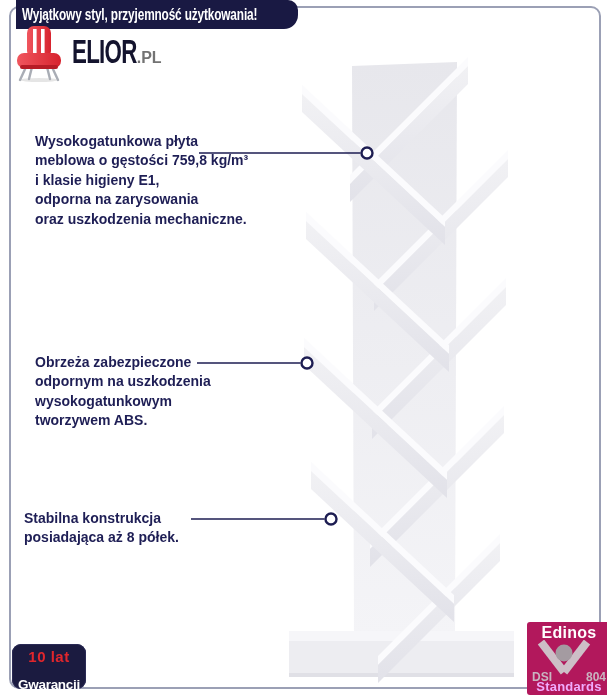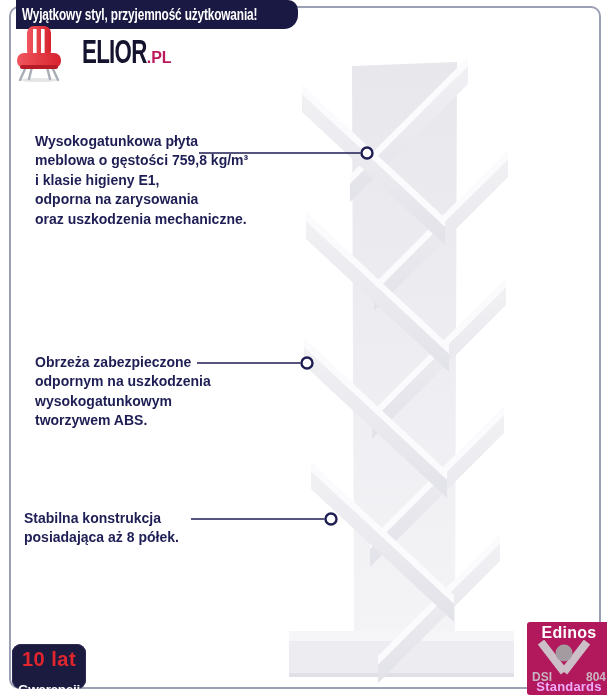--- a/index.html
+++ b/index.html
@@ -17,39 +17,39 @@
     position:absolute;left:16px;top:0;width:282px;height:29px;background:#191943;
     border-radius:0 10px 14px 0;z-index:3;display:flex;align-items:center;
   }
   #banner .txt{
     color:#ffffff;font-weight:bold;font-size:16px;white-space:nowrap;
     transform:scaleX(0.74);transform-origin:left center;padding-left:8px;letter-spacing:-0.2px;
   }
   
   #logo{position:absolute;left:16px;top:26px;z-index:3;display:flex;align-items:flex-end;}
   #logo .chair{width:46px;height:56px;}
-  #logo .wordmark{display:flex;align-items:baseline;margin-left:20px;padding-bottom:14px;}
+  #logo .wordmark{display:flex;align-items:baseline;margin-left:10px;padding-bottom:14px;}
   #logo .brand{
     display:inline-block;color:#14142e;font-weight:bold;font-size:31px;line-height:1;
     letter-spacing:-1px;transform:scale(0.72,1.05);transform-origin:left bottom;margin-right:-25px;
   }
-  #logo .suffix{color:#be185d;font-weight:bold;font-size:16px;line-height:1;}
+  #logo .suffix{color:#737373;font-weight:bold;font-size:16px;line-height:1;}
   
   .callout{position:absolute;z-index:4;color:#1e1e55;font-weight:bold;font-size:14px;line-height:19.4px;white-space:nowrap;}
   #callout-1{left:35px;top:132px;}
   #callout-2{left:35px;top:353px;}
   #callout-3{left:24px;top:509px;}
   
   #shelf-svg{position:absolute;left:0;top:0;z-index:2;}
   
   #warranty{
     position:absolute;left:12px;top:644px;width:74px;height:45px;background:#1b1b40;
     border-radius:9px;z-index:5;text-align:center;box-shadow:0 0 0 1px #2a2a55 inset;
   }
-  #warranty .years{color:#e0262c;font-weight:bold;font-size:20px;line-height:1;margin-top:5px;letter-spacing:0.5px;}
+  #warranty .years{color:#e0262c;font-weight:bold;font-size:15px;line-height:1;margin-top:5px;letter-spacing:0.5px;}
   #warranty .label{color:#ffffff;font-weight:bold;font-size:13.5px;line-height:1;margin-top:14px;letter-spacing:-0.3px;}
   
   #cert{
     position:absolute;left:527px;top:622px;width:84px;height:73px;background:#b2185c;
     border-radius:3px;z-index:5;overflow:hidden;
   }
   #cert .title{color:#ffffff;font-weight:bold;font-size:16px;text-align:center;margin-top:2px;letter-spacing:0.3px;}
   #cert .vmark{position:absolute;left:0;top:18px;}
   #cert .side{position:absolute;top:48px;color:#c9b4c0;font-weight:bold;font-size:12px;}
   #cert .side.l{left:5px;}

